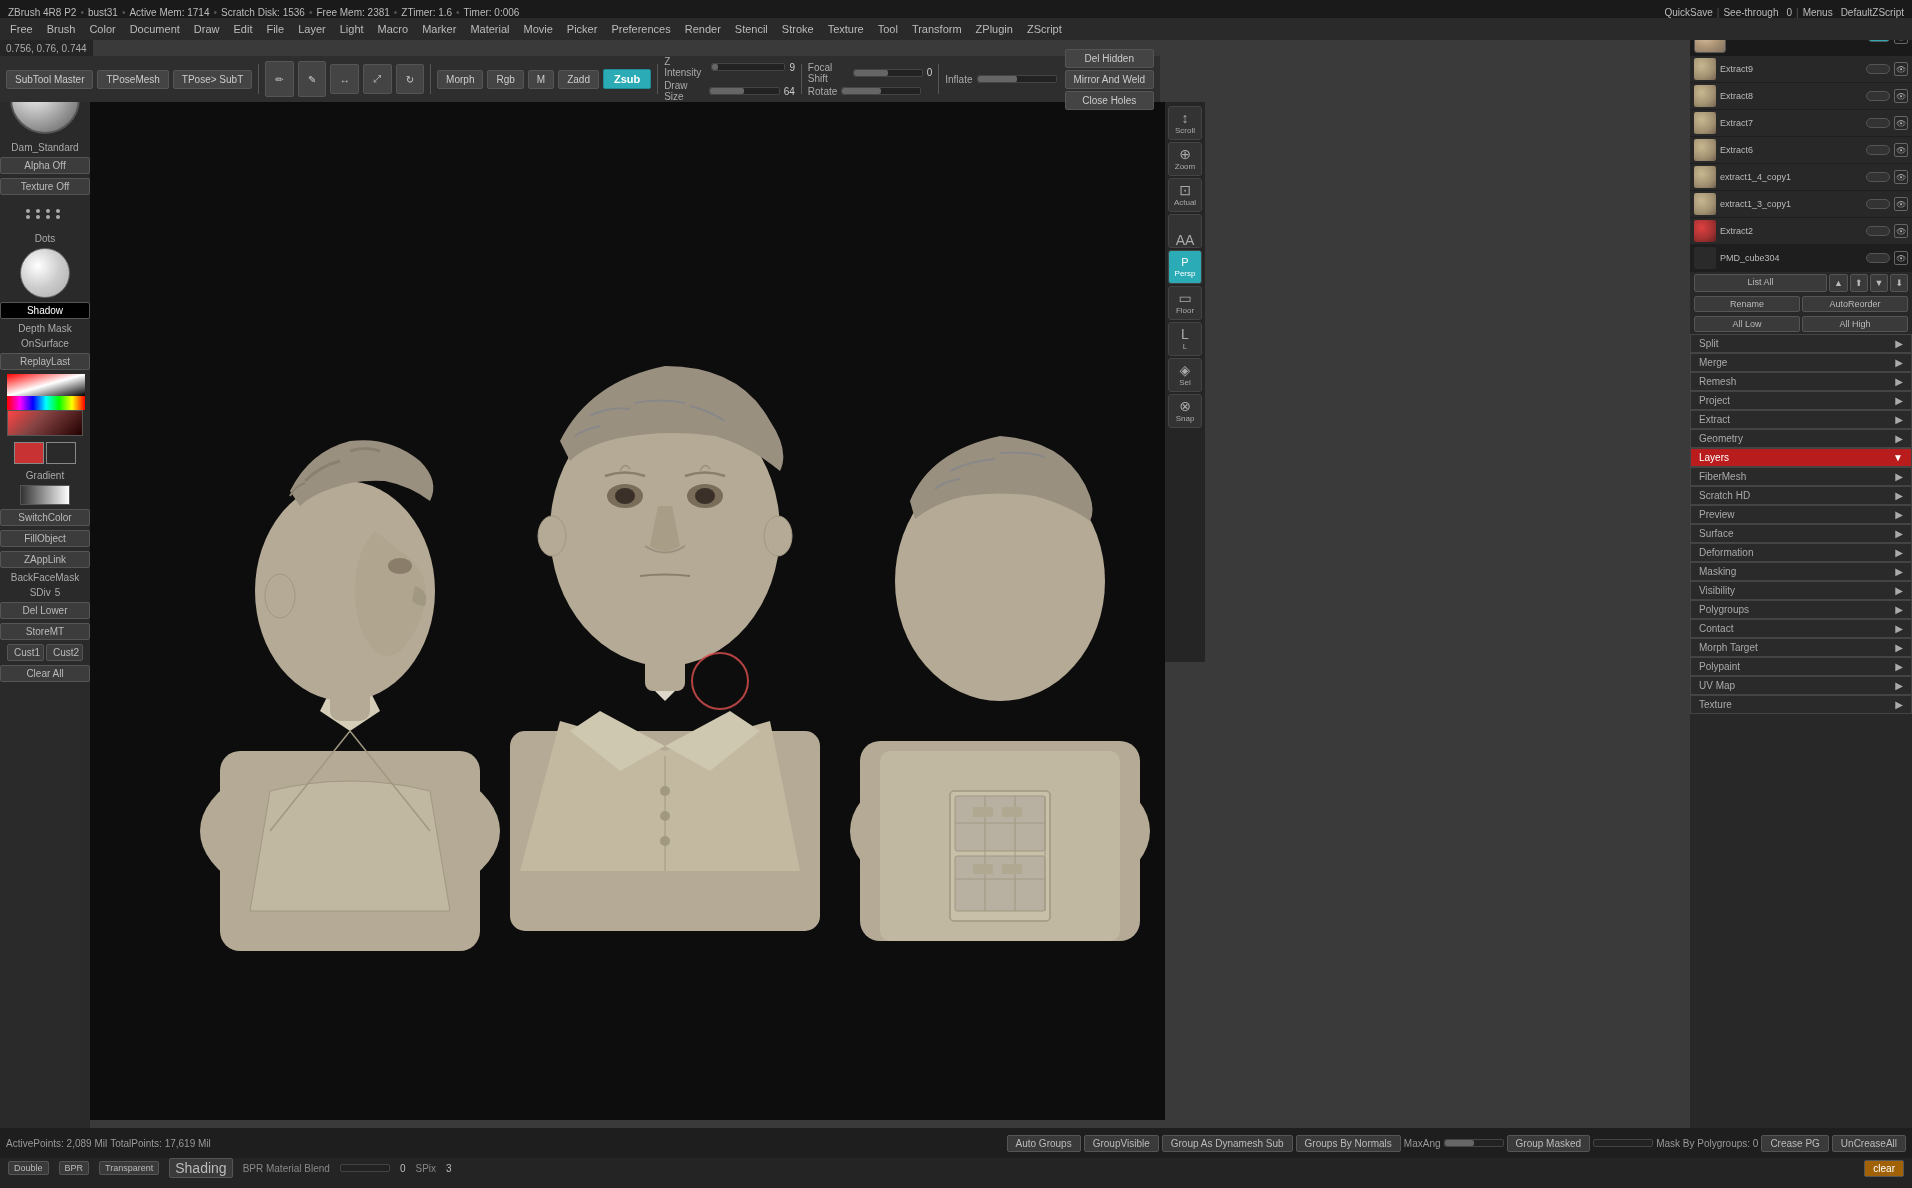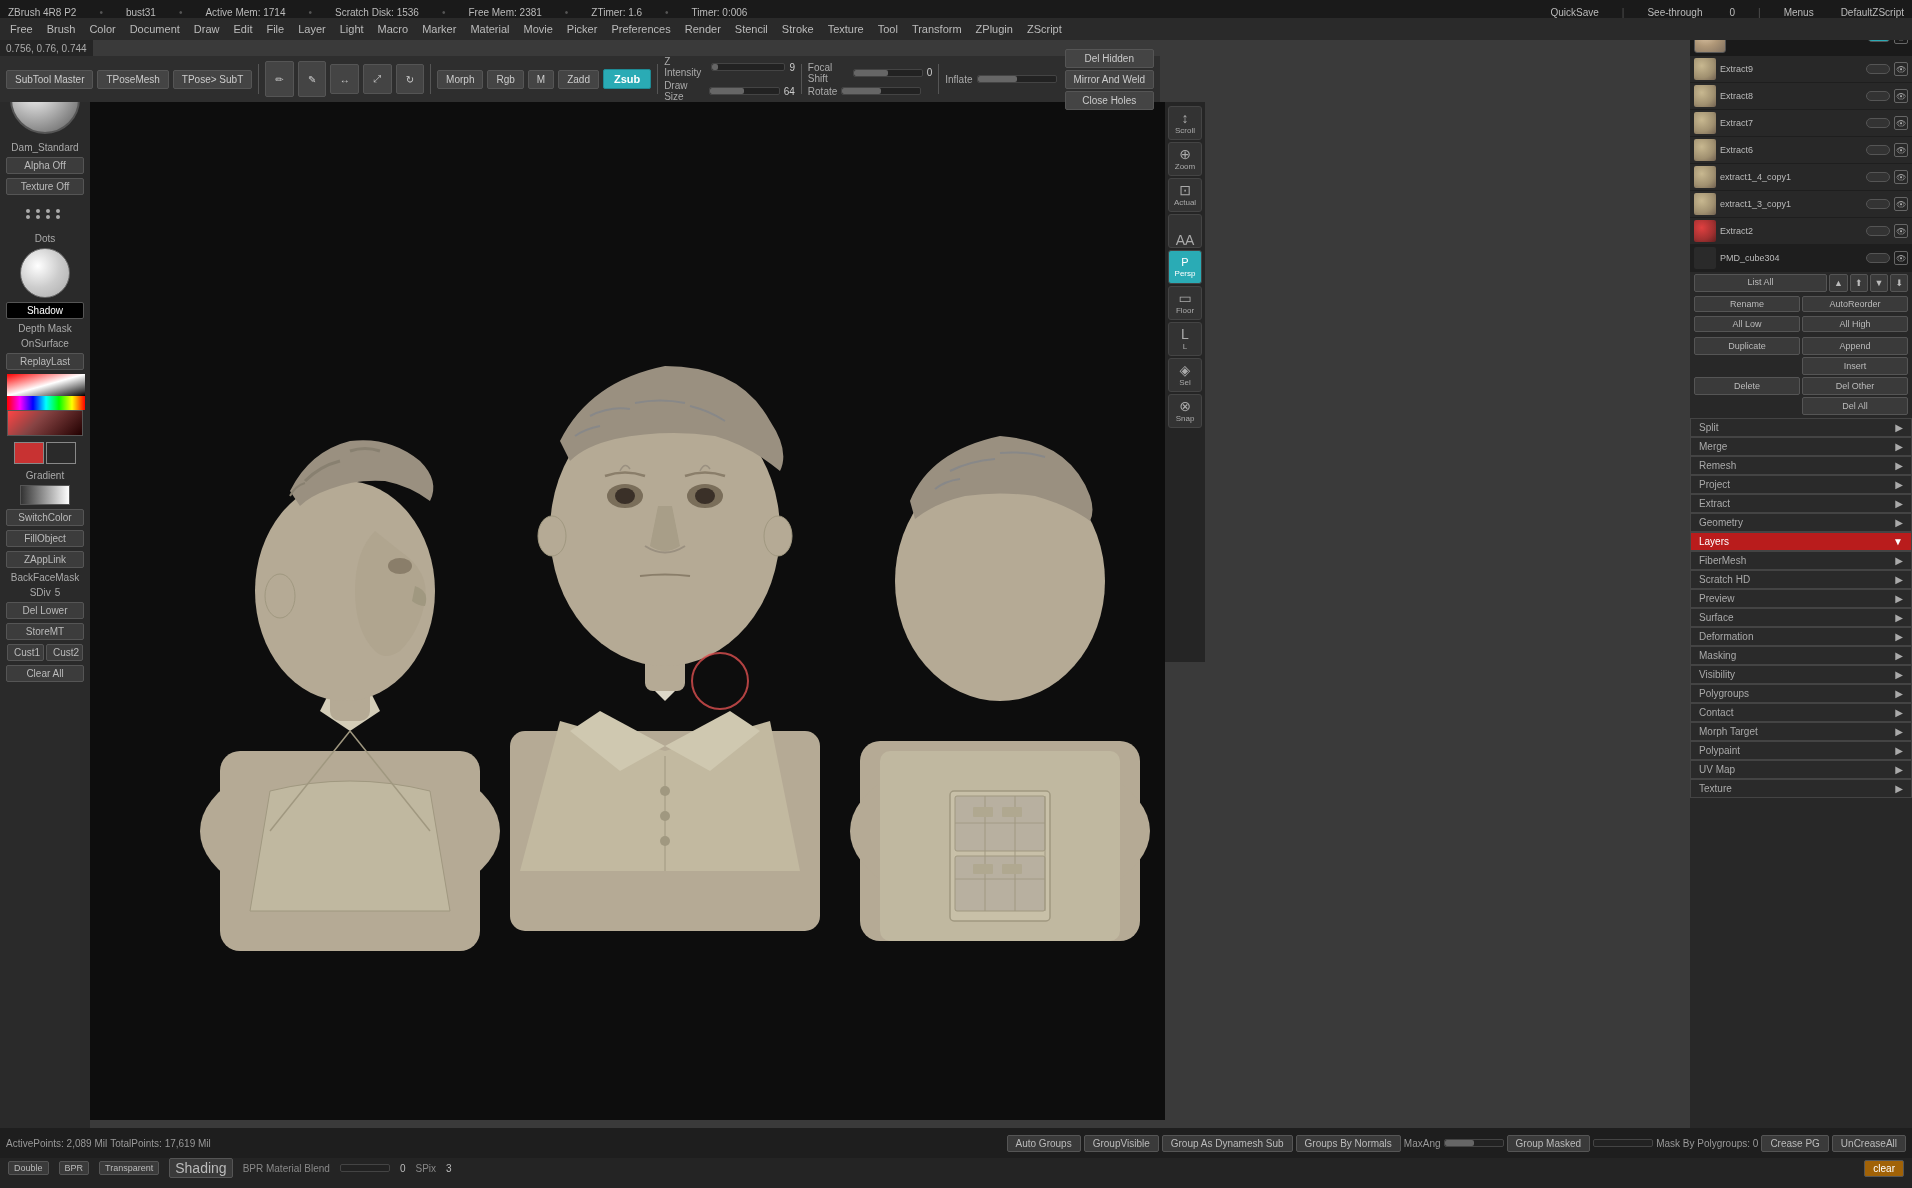--- a/index.html
+++ b/index.html
@@ -15,21 +15,21 @@
     }
 
     
     #top-bar {
       width: 100%;
       height: 24px;
       background: #1a1a1a;
       display: flex;
       align-items: center;
       padding: 0 4px;
-      gap: 19px;
+      gap: 0;
       position: absolute;
       top: 0; left: 0;
       z-index: 100;
     }
     .top-bar-item {
       color: #bbb;
       font-size: 10px;
       padding: 0 4px;
       cursor: pointer;
       white-space: nowrap;
@@ -161,21 +161,21 @@
       color: #aaa;
       font-size: 10px;
       text-align: center;
     }
     .left-btn {
       background: #3c3c3c;
       border: 1px solid #555;
       color: #bbb;
       font-size: 10px;
       padding: 2px 6px;
-      width: 78px;
+      width: 90px;
       text-align: center;
       cursor: pointer;
       border-radius: 2px;
     }
     .left-btn.active-cyan { background: #000000; color: #fff; }
     .stroke-dots {
       width: 60px;
       height: 30px;
       display: flex;
       align-items: center;
@@ -865,30 +865,20 @@
   </div>
   <div class="rp-btn-row">
     <span class="rp-btn">Rename</span>
     <span class="rp-btn">AutoReorder</span>
   </div>
   <div class="rp-btn-row">
     <span class="rp-btn">All Low</span>
     <span class="rp-btn">All High</span>
   </div>
 
-  <div class="rp-action-grid">
-    <button class="rp-action-btn">Duplicate</button>
-    <button class="rp-action-btn">Append</button>
-    <div></div>
-    <button class="rp-action-btn">Insert</button>
-    <button class="rp-action-btn">Delete</button>
-    <button class="rp-action-btn">Del Other</button>
-    <div></div>
-    <button class="rp-action-btn">Del All</button>
-  </div>
 
   <div style="overflow-y:auto;flex:1;">
     <button class="rp-collapse-btn">
       <span>Split</span>
         <span>▶</span>
     </button>
     <button class="rp-collapse-btn">
       <span>Merge</span>
         <span>▶</span>
     </button>

